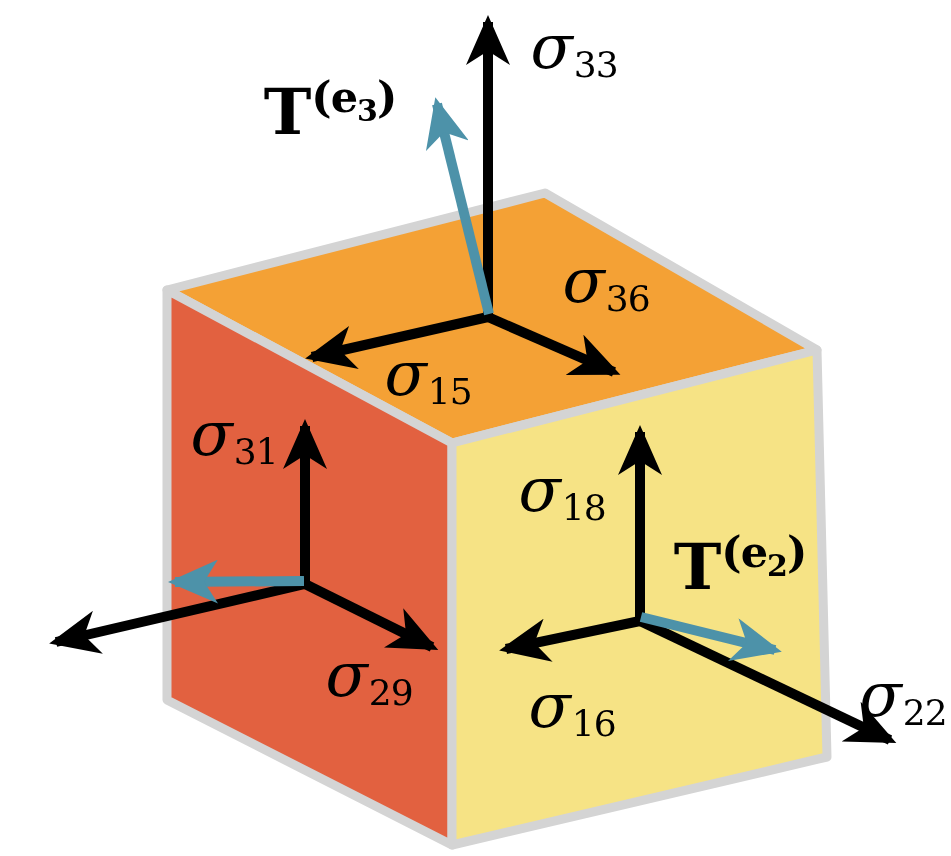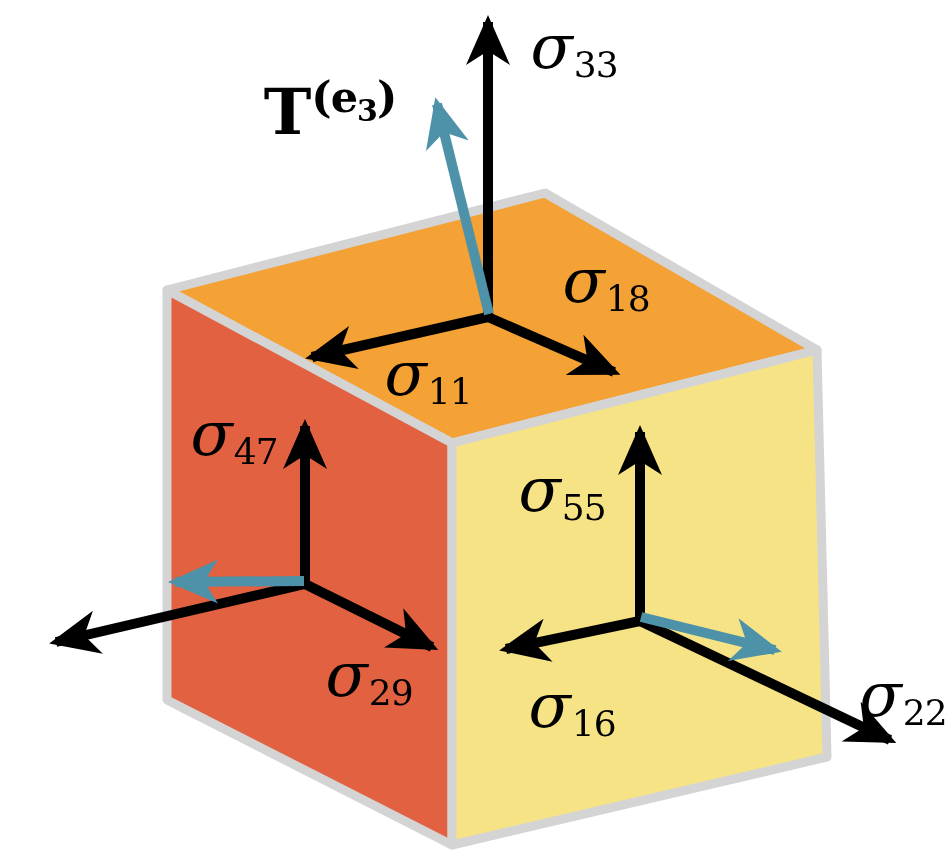--- a/index.html
+++ b/index.html
@@ -99,38 +99,41 @@
       <line x1="489" y1="314" x2="437" y2="104" marker-end="url(#ah-teal)"></line>
       <line x1="304" y1="581" x2="175" y2="582" marker-end="url(#ah-teal)"></line>
       <line x1="641" y1="617" x2="775" y2="650" marker-end="url(#ah-teal)"></line>
     </g>
   </svg>
 
   <div class="lbl sigma" style="left:574px;top:47px">
     <span>σ</span><span class="sub">33</span>
   </div>
   <div class="lbl sigma" style="left:606px;top:281px">
-    <span>σ</span><span class="sub">18</span>
+    <span>σ</span><span class="sub">36</span>
   </div>
   <div class="lbl sigma" style="left:428px;top:374px">
-    <span>σ</span><span class="sub">11</span>
+    <span>σ</span><span class="sub">15</span>
   </div>
   <div class="lbl sigma" style="left:234px;top:434px">
-    <span>σ</span><span class="sub">47</span>
+    <span>σ</span><span class="sub">31</span>
   </div>
   <div class="lbl sigma" style="left:369px;top:675px">
     <span>σ</span><span class="sub">29</span>
   </div>
   <div class="lbl sigma" style="left:562px;top:490px">
-    <span>σ</span><span class="sub">55</span>
+    <span>σ</span><span class="sub">18</span>
   </div>
   <div class="lbl sigma" style="left:572px;top:706px">
     <span>σ</span><span class="sub">16</span>
   </div>
   <div class="lbl sigma" style="left:903px;top:695px">
     <span>σ</span><span class="sub">22</span>
   </div>
 
   <div class="lbl tvec" style="left:330px;top:112px">
     <span>T</span><span class="sup"><span>(</span><span>e</span><span class="ssub">3</span><span>)</span></span>
   </div>
+  <div class="lbl tvec" style="left:740px;top:567px">
+    <span>T</span><span class="sup"><span>(</span><span>e</span><span class="ssub">2</span><span>)</span></span>
+  </div>
 
 </div>
 
 </body></html>

